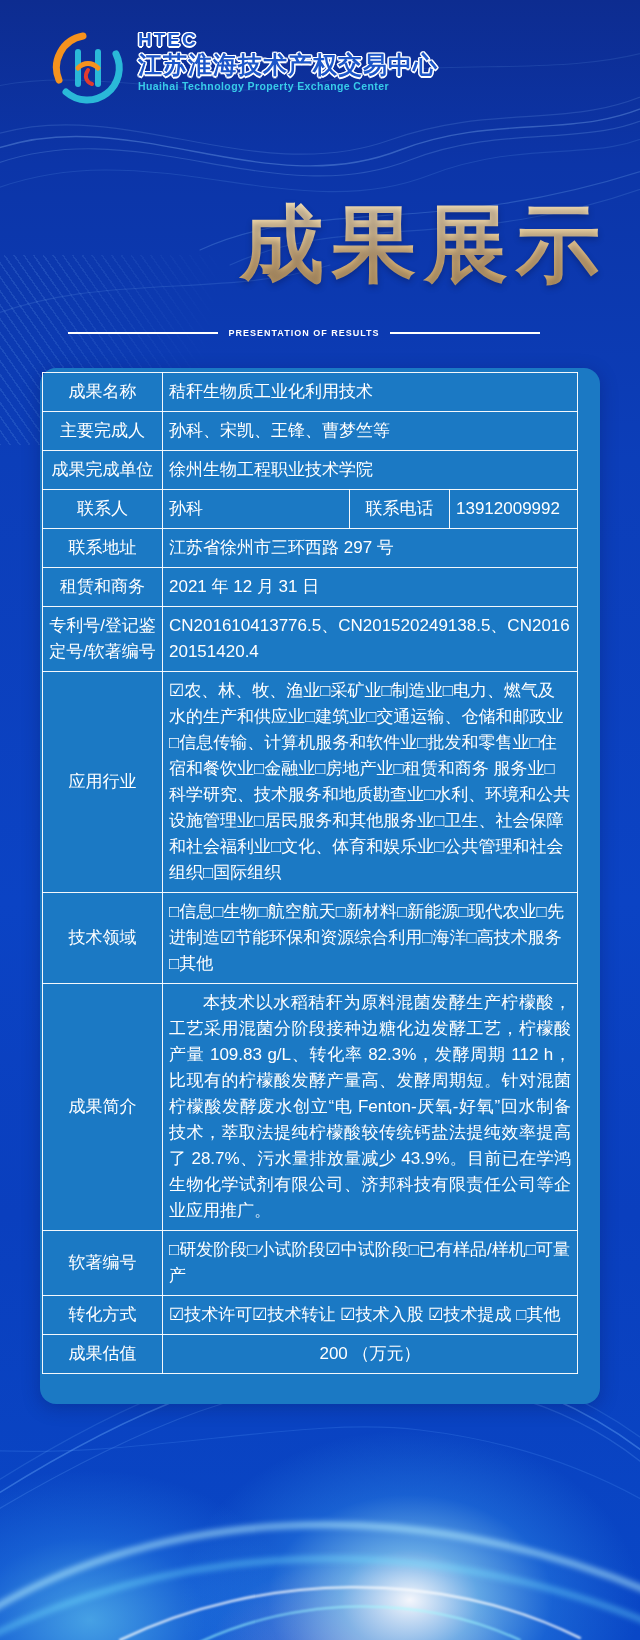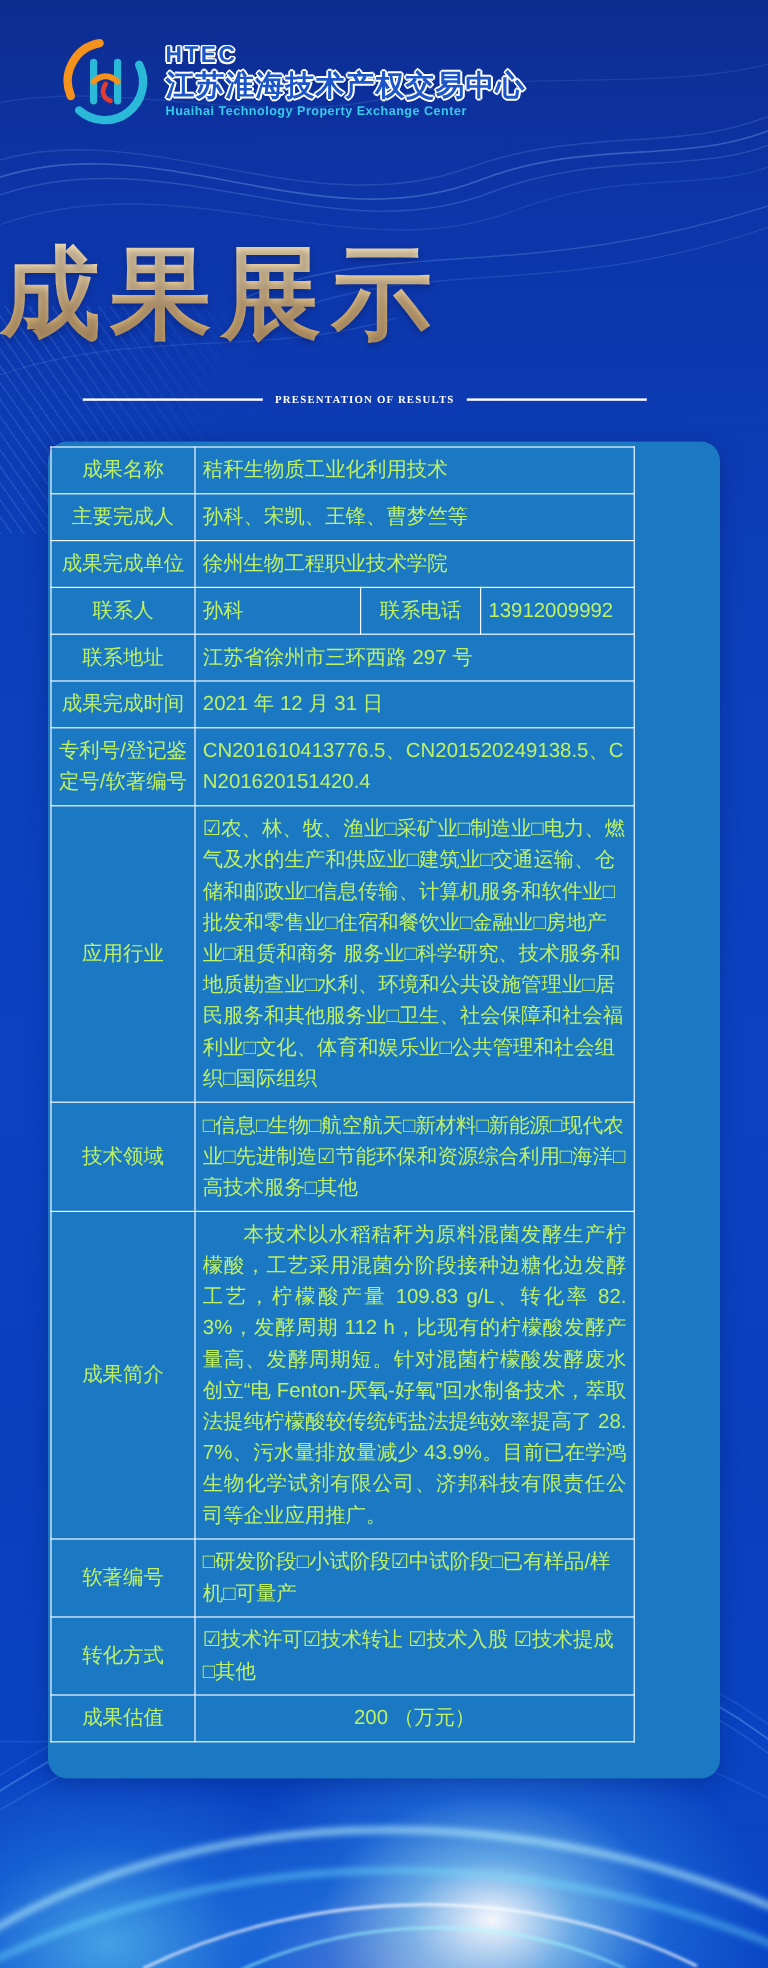--- a/index.html
+++ b/index.html
@@ -3,52 +3,52 @@
 <meta charset="utf-8">
 <style>
   html,body{margin:0;padding:0;}
   body{
     width:640px;height:1640px;position:relative;overflow:hidden;
     font-family:"Liberation Sans","DejaVu Sans",sans-serif;
     background:linear-gradient(180deg,#0d2c90 0%,#0c35a8 10%,#0c3eb9 28%,#0b43c4 55%,#0a3fbe 74%,#0947c6 100%);
   }
   .layer{position:absolute;pointer-events:none;}
   
-  .brand{position:absolute;top:30px;left:50px;display:flex;align-items:center;gap:12px;z-index:3;}
+  .brand{position:absolute;top:30px;left:50px;display:flex;align-items:flex-start;gap:12px;z-index:3;}
   .brand svg{display:block;}
   .brand-text{display:flex;flex-direction:column;line-height:1.05;}
   .outlined{
     color:#1b55c8;font-weight:bold;
     text-shadow:-1.5px 0 #fff,1.5px 0 #fff,0 -1.5px #fff,0 1.5px #fff,
                 -1px -1px #fff,1px -1px #fff,-1px 1px #fff,1px 1px #fff;
   }
   .brand-acronym{font-size:19px;letter-spacing:2px;}
   .brand-zh{font-size:24px;letter-spacing:1px;margin-top:2px;}
   .brand-en{font-size:10.5px;font-weight:bold;color:#38cbe9;margin-top:4px;letter-spacing:.4px;}
   
-  .title-wrap{position:absolute;top:188px;left:0;width:608px;text-align:left;z-index:3;font-family:Liberation Serif, serif;}
+  .title-wrap{position:absolute;top:188px;left:0;width:608px;text-align:right;z-index:3;}
   .main-title{
     font-size:84px;font-weight:800;letter-spacing:8px;margin:0;
     background:linear-gradient(180deg,#f8e7c2 0%,#eed29f 40%,#dcb77c 62%,#c9a263 100%);
     -webkit-background-clip:text;background-clip:text;
     -webkit-text-fill-color:transparent;color:#e7c globallyb;color:#e7c99b;
     text-shadow:0 3px 6px rgba(0,0,30,.25);
   }
   .subtitle{display:flex;align-items:center;justify-content:center;gap:10px;margin-top:26px;}
   .subtitle .line{height:2px;width:150px;background:#ffffff;}
   .subtitle .sub-text{color:#ffffff;font-size:9px;font-weight:bold;letter-spacing:1px;}
   
   .panel{
     position:absolute;left:40px;top:368px;width:560px;z-index:3;
     background:#1b79c4;border-radius:16px;padding:4px 0 30px 0;
     box-shadow:0 4px 18px rgba(0,10,60,.25);
   }
   table.grid{
-    width:487px;margin:0 2px;border-collapse:collapse;table-layout:fixed;
-    color:#bef264;font-size:17px;
+    width:536px;margin:0 2px;border-collapse:collapse;table-layout:fixed;
+    color:#ffffff;font-size:17px;
   }
   table.grid col.c-label{width:120px;}
   table.grid col.c-sublabel{width:100px;}
   table.grid col.c-subvalue{width:128px;}
   table.grid td{
     border:1.5px solid rgba(255,255,255,.95);
     padding:6px 6px;line-height:26px;vertical-align:middle;
   }
   td.label{text-align:center;word-break:break-all;padding:6px 4px;}
   td.value{padding:6px 12px;word-break:break-all;text-align:left;}
@@ -171,21 +171,21 @@
       <td class="label">联系人</td>
       <td class="value">孙科</td>
       <td class="sub-label">联系电话</td>
       <td class="value">13912009992</td>
     </tr>
     <tr>
       <td class="label">联系地址</td>
       <td class="value" colspan="3">江苏省徐州市三环西路 297 号</td>
     </tr>
     <tr>
-      <td class="label">成果完成时间</td>
+      <td class="label">租赁和商务</td>
       <td class="value" colspan="3">2021 年 12 月 31 日</td>
     </tr>
     <tr>
       <td class="label">专利号/登记鉴定号/软著编号</td>
       <td class="value" colspan="3">CN201610413776.5、CN201520249138.5、CN201620151420.4</td>
     </tr>
     <tr>
       <td class="label">应用行业</td>
       <td class="value" colspan="3">☑农、林、牧、渔业□采矿业□制造业□电力、燃气及水的生产和供应业□建筑业□交通运输、仓储和邮政业□信息传输、计算机服务和软件业□批发和零售业□住宿和餐饮业□金融业□房地产业□租赁和商务 服务业□科学研究、技术服务和地质勘查业□水利、环境和公共设施管理业□居民服务和其他服务业□卫生、社会保障和社会福利业□文化、体育和娱乐业□公共管理和社会组织□国际组织</td>
     </tr>

